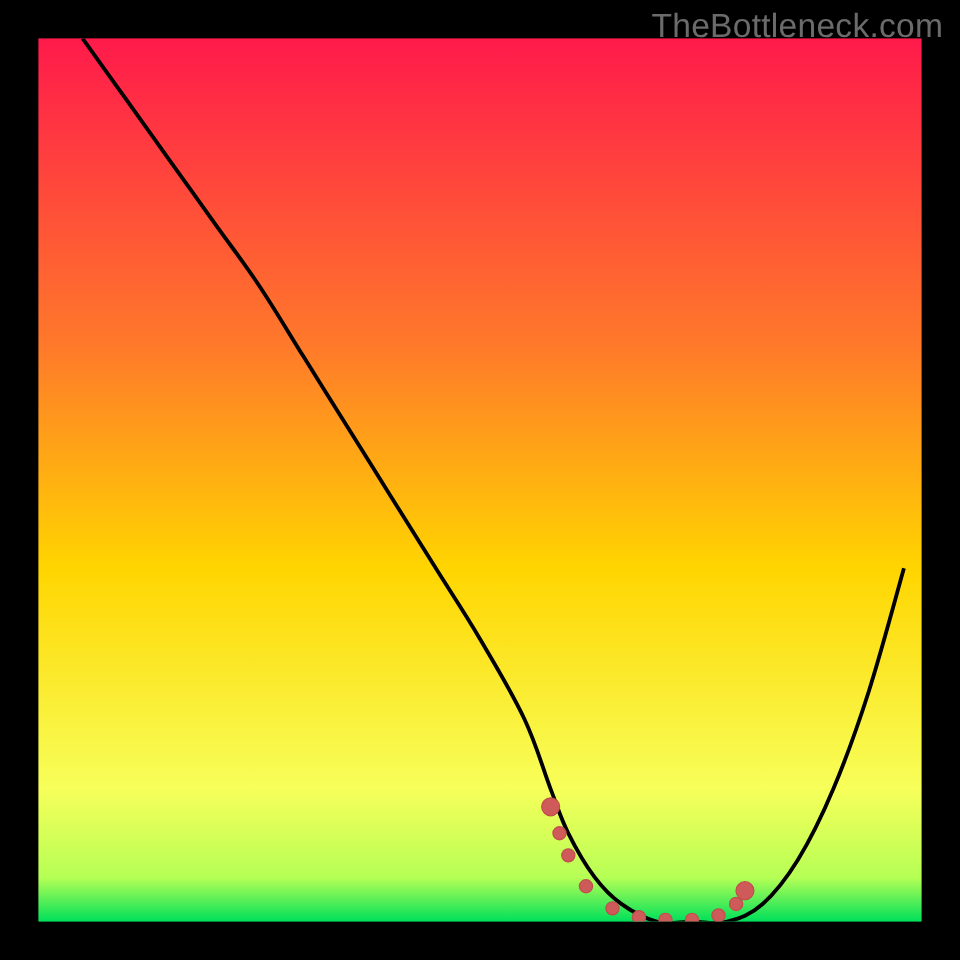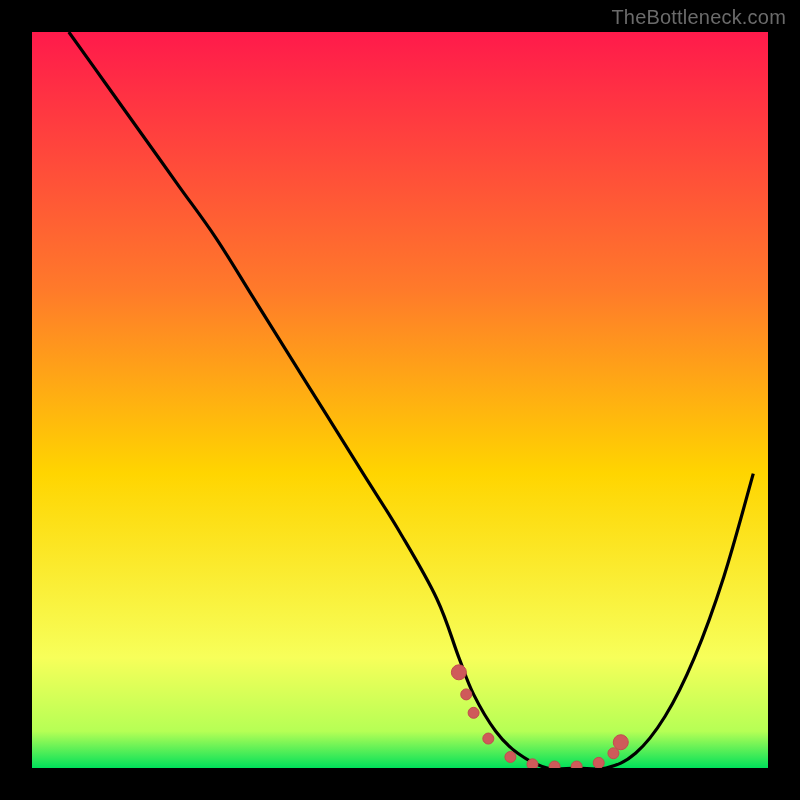--- a/index.html
+++ b/index.html
@@ -15,21 +15,21 @@
     position: relative;
     width: 800px;
     height: 800px;
     background: #000;
   }
   .watermark {
     position: absolute;
     top: 6px;
     right: 14px;
     color: #6b6b6b;
-    font-size: 20px;
+    font-size: 28px;
     font-weight: 500;
     letter-spacing: 0.2px;
     user-select: none;
   }
   svg {
     display: block;
   }
 </style>
 </head>
 <body>

